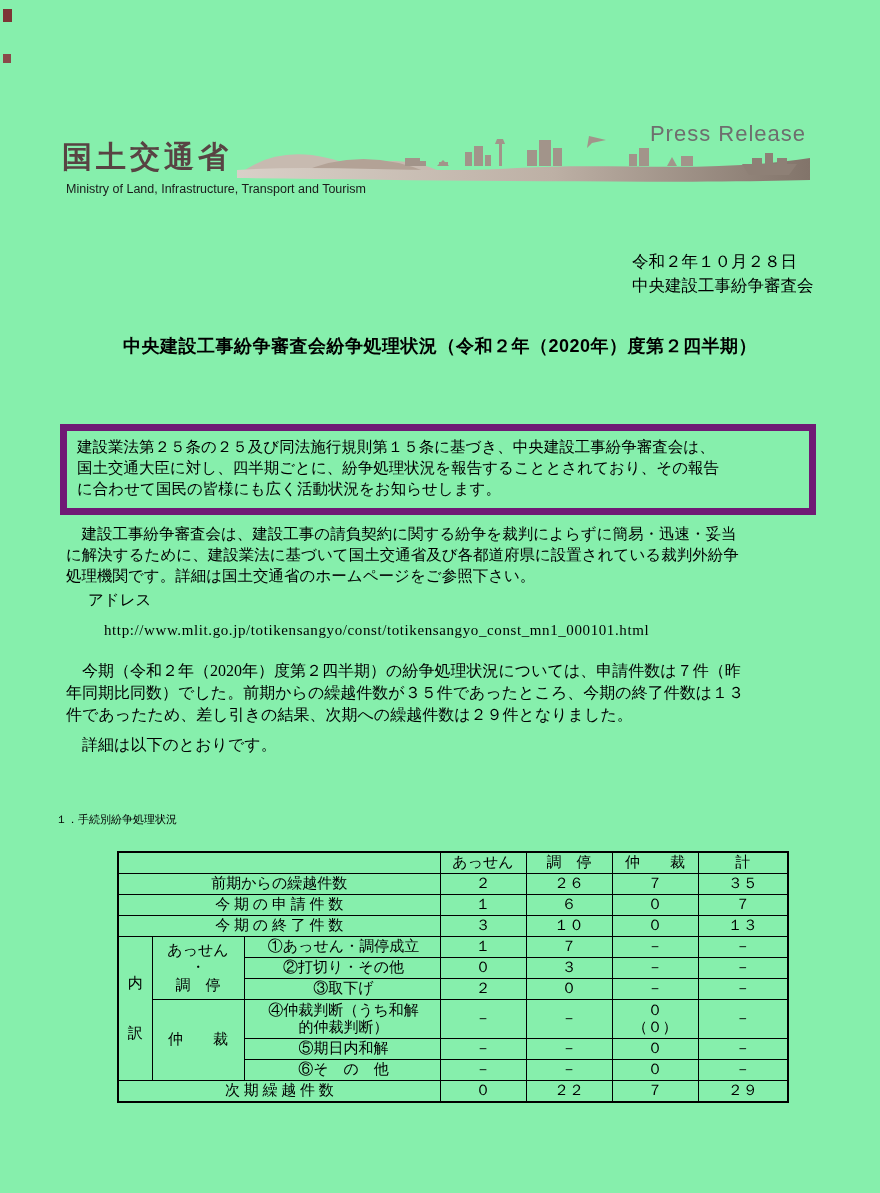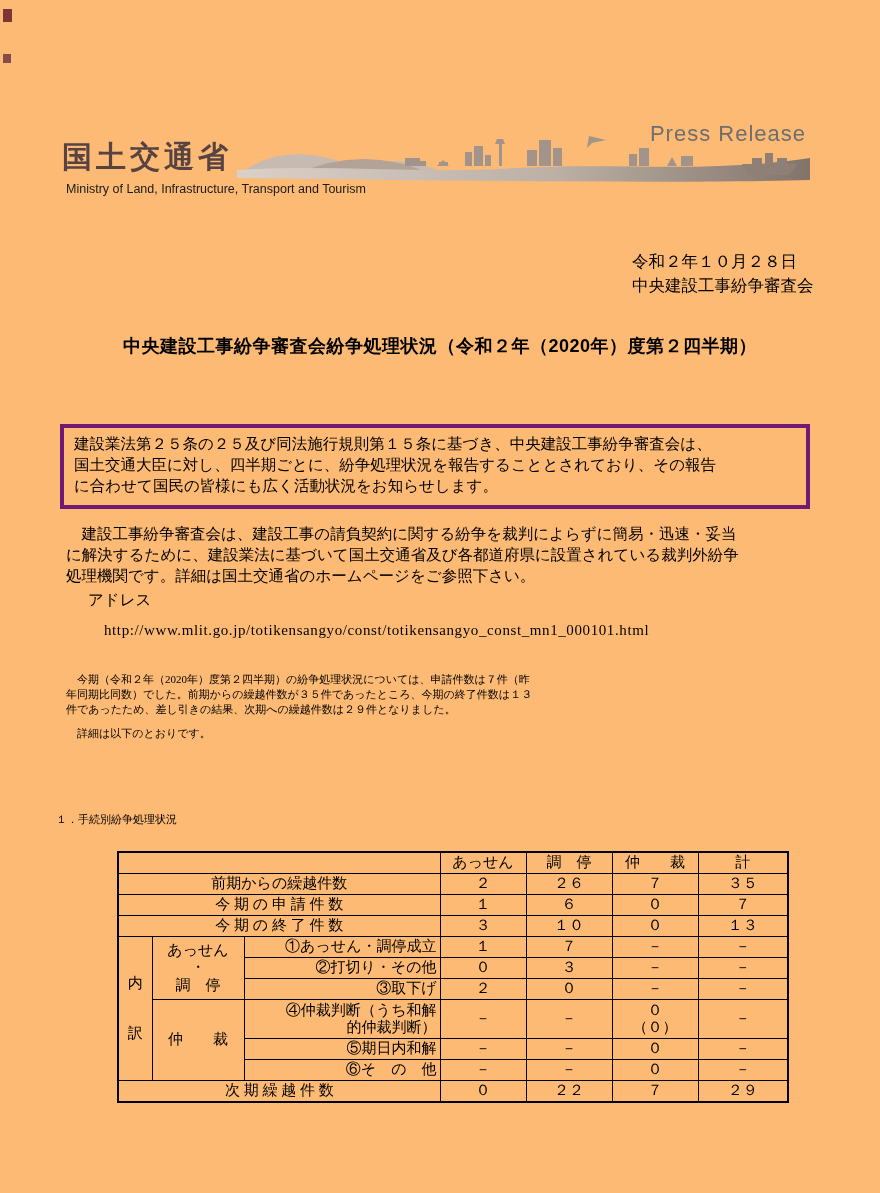--- a/index.html
+++ b/index.html
@@ -1,55 +1,55 @@
 <!DOCTYPE html>
 <html><head>
 <meta charset="utf-8">
 <style>
   html,body { margin:0; padding:0; background:#ffffff; }
   .page {
-    position:relative; width:880px; height:1193px; background:#fdba74; overflow:hidden;
+    position:relative; width:880px; height:1193px; background:#86efac; overflow:hidden;
     font-family:"Liberation Serif","DejaVu Serif",serif; color:#000;
   }
   .corner-mark-1 { position:absolute; left:3px; top:9px; width:9px; height:13px; background:#7d3535; }
   .corner-mark-2 { position:absolute; left:3px; top:54px; width:8px; height:9px; background:#8a4a4a; }
 
   .press { position:absolute; top:121px; right:74px; font-family:"Liberation Sans",sans-serif;
            font-size:22px; color:#6e6e6e; letter-spacing:1px; }
   .logo-title { position:absolute; left:62px; top:137px; font-family:"Liberation Sans",sans-serif;
                 font-weight:bold; font-size:30px; letter-spacing:4px; color:#584343; }
   .logo-sub { position:absolute; left:66px; top:182px; font-family:"Liberation Sans",sans-serif;
               font-size:12.5px; color:#1a1a1a; }
   .skyline { position:absolute; left:237px; top:128px; width:573px; height:58px; }
 
   .date-block { position:absolute; left:632px; top:250px; font-size:16.5px; line-height:1.45; }
 
   .doc-title { position:absolute; left:0; top:334px; width:880px; text-align:center;
                font-family:"Liberation Sans","DejaVu Sans",sans-serif; font-weight:600;
                font-size:18px; letter-spacing:0.5px; }
 
-  .notice-box { position:absolute; left:60px; top:424px; width:722px; border:4px solid #701a75;
+  .notice-box { position:absolute; left:60px; top:424px; width:722px; border:7px solid #701a75;
                 padding:6px 10px 8px; font-size:15.5px; line-height:1.35; }
   .pre { white-space:pre-line; }
 
   .intro { position:absolute; left:66px; top:524px; width:750px; font-size:15.5px; line-height:1.35; }
   .addr { margin-top:3px; padding-left:22px; }
   .url-line { margin-top:9px; padding-left:38px; font-size:15px; letter-spacing:0.6px; }
   .url-line a { color:#000; text-decoration:none; }
 
-  .summary { position:absolute; left:66px; top:660px; width:752px; font-size:11px; line-height:1.38;margin-top:12px; }
+  .summary { position:absolute; left:66px; top:660px; width:752px; font-size:16px; line-height:1.38; }
   .summary .para { margin:0 0 8px 0; }
 
   .sec-heading { position:absolute; left:56px; top:812px; font-size:11px; }
 
   .table-wrap { position:absolute; left:105px; top:851px; }
   table.ptable { border-collapse:collapse; border:2px solid #000; font-size:15px; table-layout:fixed;margin-left:12px; }
   .ptable td { border:1px solid #000; padding:0 3px; height:20px; text-align:center;
                line-height:1.15; overflow:hidden; }
-  .ptable td.item { text-align:right; padding-left:6px; }
+  .ptable td.item { text-align:center; padding-left:6px; }
   .ptable tr.tall td { height:38px; }
   .c-in   { width:34px; }
   .c-grp  { width:92px; }
   .c-item { width:196px; }
   .c-n    { width:86px; }
   .c-total{ width:90px; }
   .vflex { height:132px; display:flex; flex-direction:column; justify-content:space-evenly; align-items:center; }
 </style>
 </head>
 <body>

